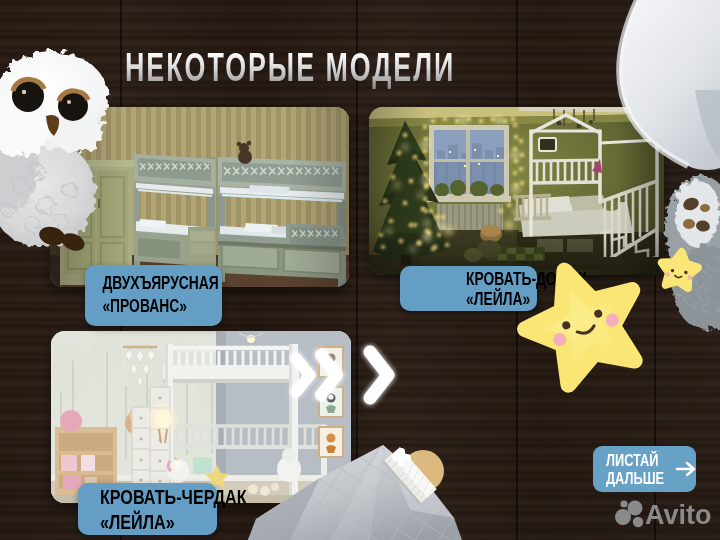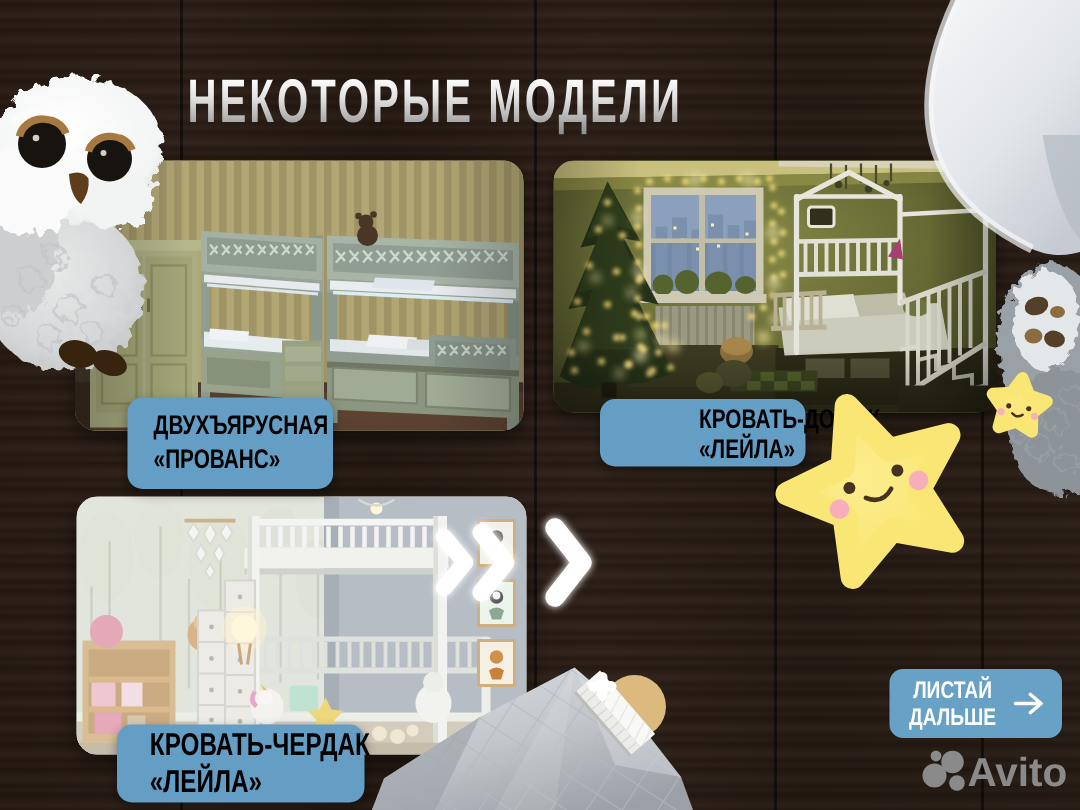--- a/index.html
+++ b/index.html
@@ -521,21 +521,21 @@
 
     <circle cx="200" cy="8" r="4" fill="#fff6d8"></circle>
     <path d="M188 2 q12 8 24 0" stroke="#d8d8d0" stroke-width="1.5" fill="none"></path>
   </svg>
   </div>
 
   <div class="label" style="left:85px;top:265px;width:137px;height:61px;font-size:18px;line-height:23px;padding-top:7px;box-sizing:border-box;"><span class="inner">ДВУХЪЯРУСНАЯ<br>«ПРОВАНС»</span></div>
 
   <div class="label" style="left:400px;top:266px;width:137px;height:45px;font-size:18px;line-height:20px;padding-top:3px;box-sizing:border-box;padding-left:48px;"><span class="inner">КРОВАТЬ-ДОМИК<br>«ЛЕЙЛА»</span></div>
 
-  <div class="label" style="left:78px;top:483px;width:165px;height:52px;font-size:21px;line-height:25px;padding-top:1px;box-sizing:border-box;"><span class="inner">КРОВАТЬ-ЧЕРДАК<br>«ЛЕЙЛА»</span></div>
+  <div class="label" style="left:78px;top:483px;width:139px;height:52px;font-size:21px;line-height:25px;padding-top:1px;box-sizing:border-box;"><span class="inner">КРОВАТЬ-ЧЕРДАК<br>«ЛЕЙЛА»</span></div>
 
   <svg class="abs" id="chevrons" style="left:280px;top:335px;" width="130" height="80" viewBox="0 0 130 80">
     <defs>
       <filter id="chevglow" x="-60%" y="-60%" width="220%" height="220%">
           <feGaussianBlur stdDeviation="2.5"></feGaussianBlur>
         </filter>
     </defs>
     <g stroke="#ffffff" fill="none" stroke-linecap="round" stroke-linejoin="round">
       <g filter="url(#chevglow)" opacity="0.85">
         <path d="M16 23 L30 40 L16 57" stroke-width="12"></path>
@@ -704,21 +704,21 @@
         </g>
       <rect x="0" y="21" width="56" height="2" fill="#bcbcb8"></rect>
     </g>
 
     <g fill="#ffffff">
       <rect x="162" y="34" width="19" height="7" rx="3.5"></rect>
       <rect x="168" y="28" width="7" height="19" rx="3.5"></rect>
     </g>
     </svg>
 
-  <div class="abs" id="button" style="left:593px;top:446px;width:115px;height:46px;background:#68a1c6;border-radius:9px;text-align:center;">
+  <div class="abs" id="button" style="left:593px;top:446px;width:103px;height:46px;background:#68a1c6;border-radius:9px;">
     <div class="abs" style="left:13px;top:6px;color:#fff;font-weight:bold;font-size:16px;line-height:17.5px;"><span class="cond" style="transform:scaleX(0.80)">ЛИСТАЙ<br>ДАЛЬШЕ</span></div>
     <svg class="abs" style="left:82px;top:14px;" width="22" height="18" viewBox="0 0 22 18">
       <path d="M2 9 L19 9 M12 3 L19 9 L12 15" stroke="#fff" stroke-width="2.4" fill="none" stroke-linecap="round" stroke-linejoin="round"></path>
     </svg>
   </div>
 
   <div class="abs" id="avito" style="left:608px;top:494px;width:112px;height:40px;">
     <svg width="112" height="40" viewBox="0 0 112 40">
       <g fill="#8a8a8a">
         <circle cx="15" cy="23" r="8"></circle>

